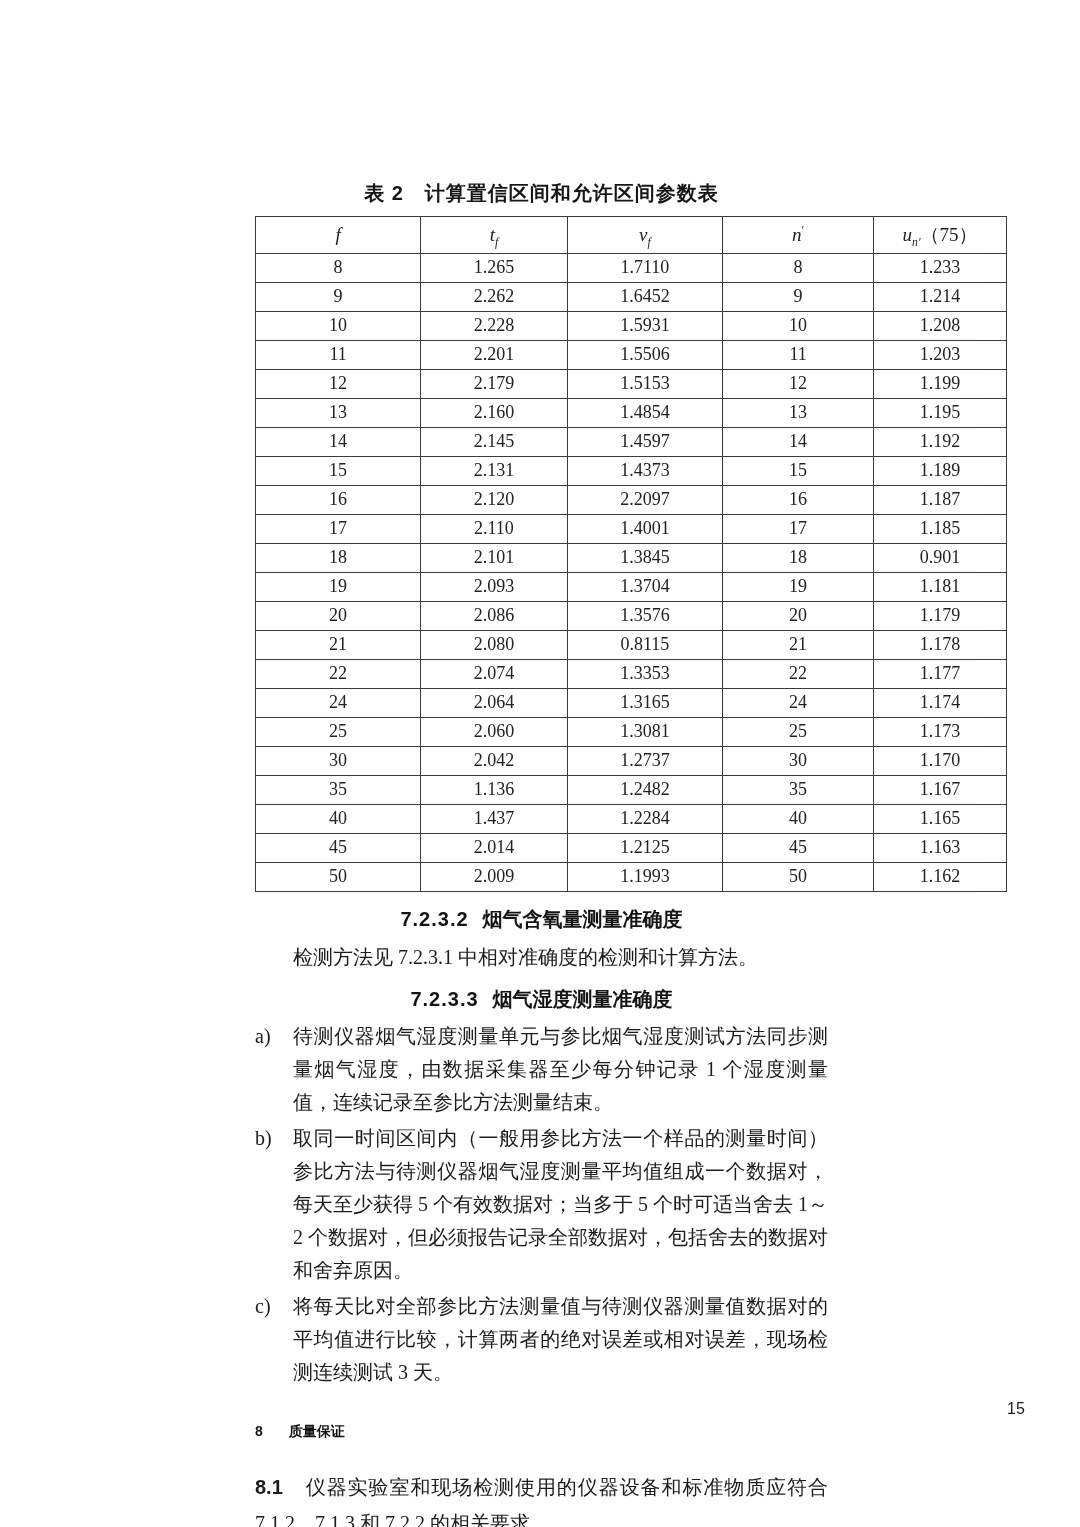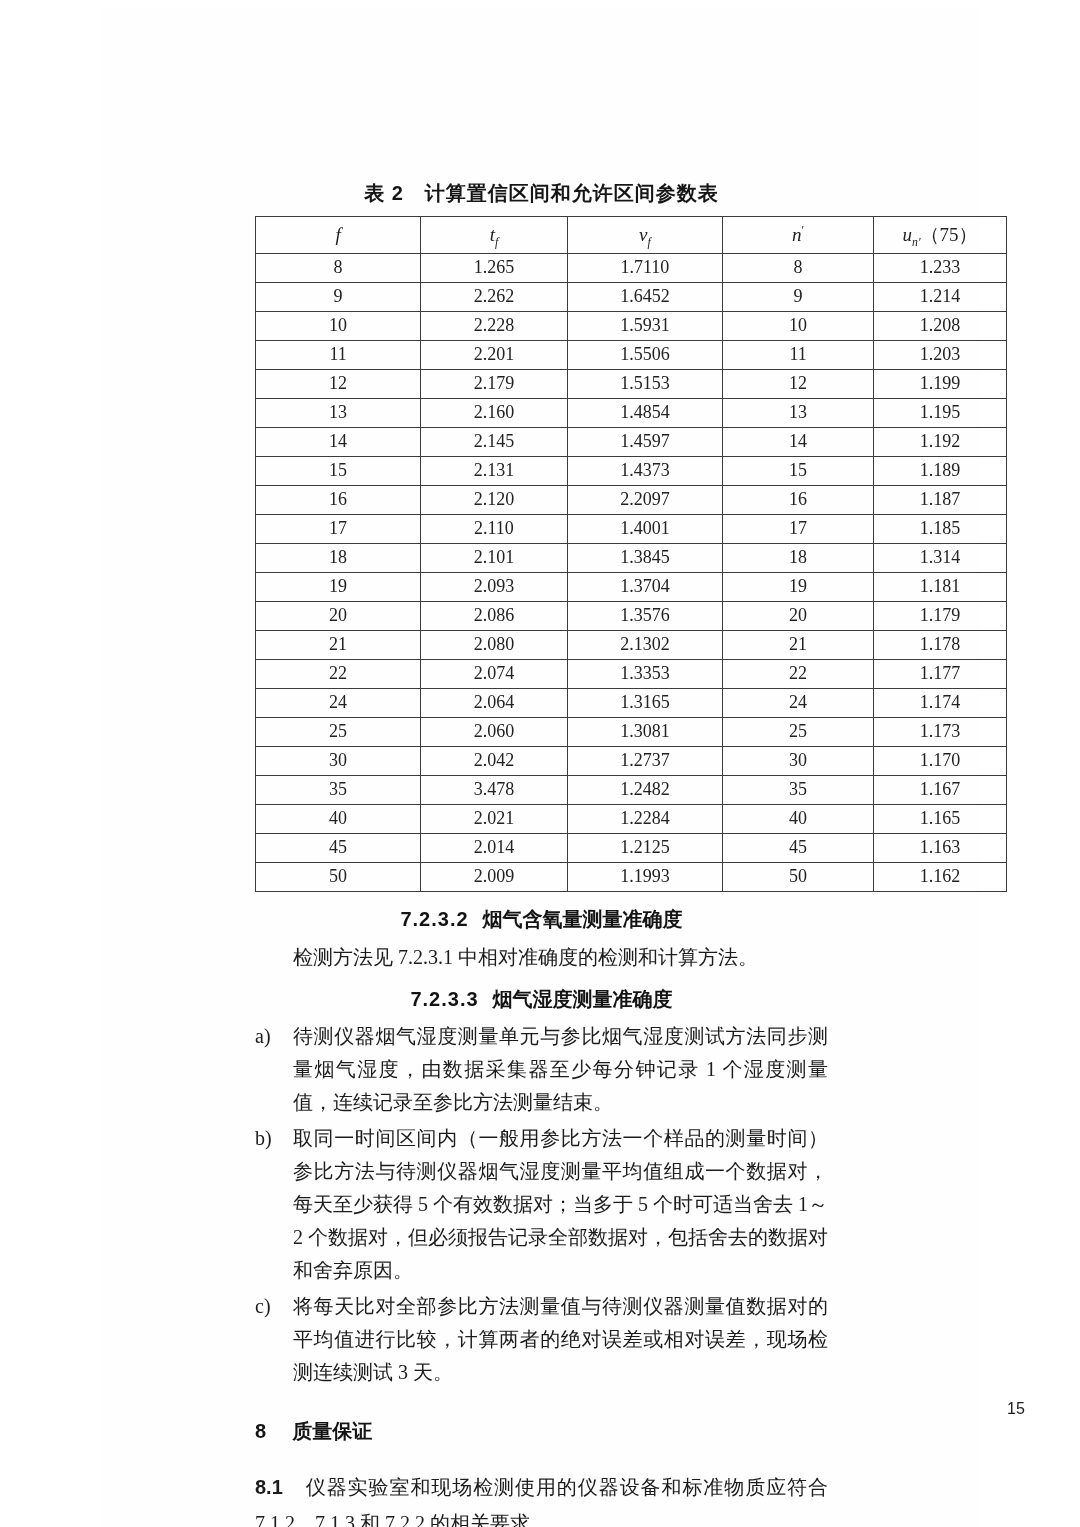--- a/index.html
+++ b/index.html
@@ -84,21 +84,21 @@
   }
   .list-item .marker {
     position: absolute;
     left: 0;
     top: 0;
     font-size: 20px;
   }
   .sec8-heading {
     font-family: "Liberation Sans", sans-serif;
     font-weight: bold;
-    font-size: 20px;
+    font-size: 14px;
     color: #141414;
     margin: 27px 0 0 0;
     line-height: 30px;
   }
   .sec8-heading .num { margin-right: 26px; }
   .para81 {
     margin: 23px 0 0 0;
     font-size: 20px;
     line-height: 36px;
     text-align: justify;
@@ -211,40 +211,40 @@
           <td>2.110</td>
           <td>1.4001</td>
           <td>17</td>
           <td>1.185</td>
         </tr>
         <tr>
           <td>18</td>
           <td>2.101</td>
           <td>1.3845</td>
           <td>18</td>
-          <td>1.314</td>
+          <td>0.901</td>
         </tr>
         <tr>
           <td>19</td>
           <td>2.093</td>
           <td>1.3704</td>
           <td>19</td>
           <td>1.181</td>
         </tr>
         <tr>
           <td>20</td>
           <td>2.086</td>
           <td>1.3576</td>
           <td>20</td>
           <td>1.179</td>
         </tr>
         <tr>
           <td>21</td>
           <td>2.080</td>
-          <td>2.1302</td>
+          <td>0.8115</td>
           <td>21</td>
           <td>1.178</td>
         </tr>
         <tr>
           <td>22</td>
           <td>2.074</td>
           <td>1.3353</td>
           <td>22</td>
           <td>1.177</td>
         </tr>
@@ -264,28 +264,28 @@
         </tr>
         <tr>
           <td>30</td>
           <td>2.042</td>
           <td>1.2737</td>
           <td>30</td>
           <td>1.170</td>
         </tr>
         <tr>
           <td>35</td>
-          <td>3.478</td>
+          <td>1.136</td>
           <td>1.2482</td>
           <td>35</td>
           <td>1.167</td>
         </tr>
         <tr>
           <td>40</td>
-          <td>2.021</td>
+          <td>1.437</td>
           <td>1.2284</td>
           <td>40</td>
           <td>1.165</td>
         </tr>
         <tr>
           <td>45</td>
           <td>2.014</td>
           <td>1.2125</td>
           <td>45</td>
           <td>1.163</td>

